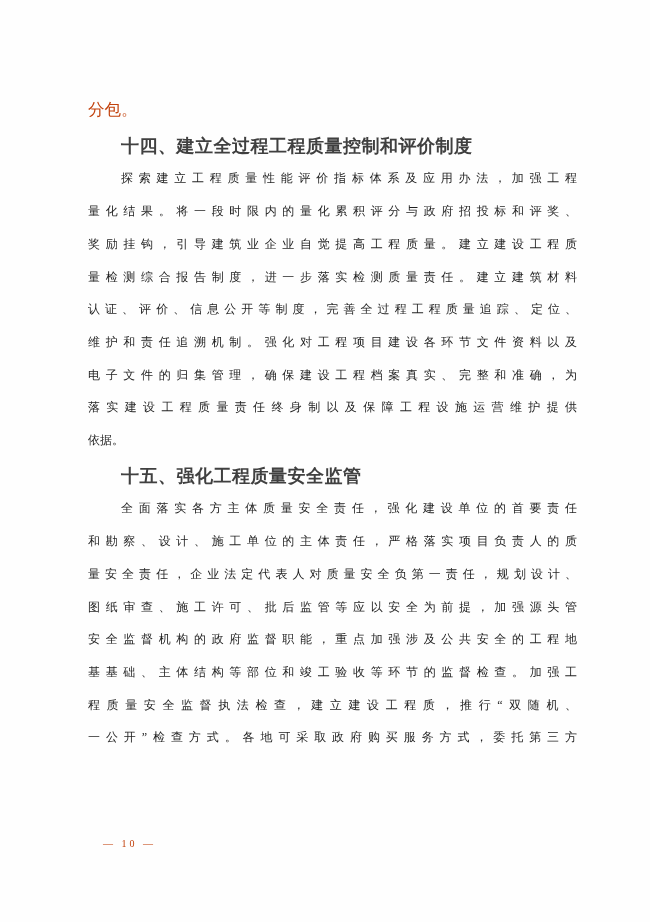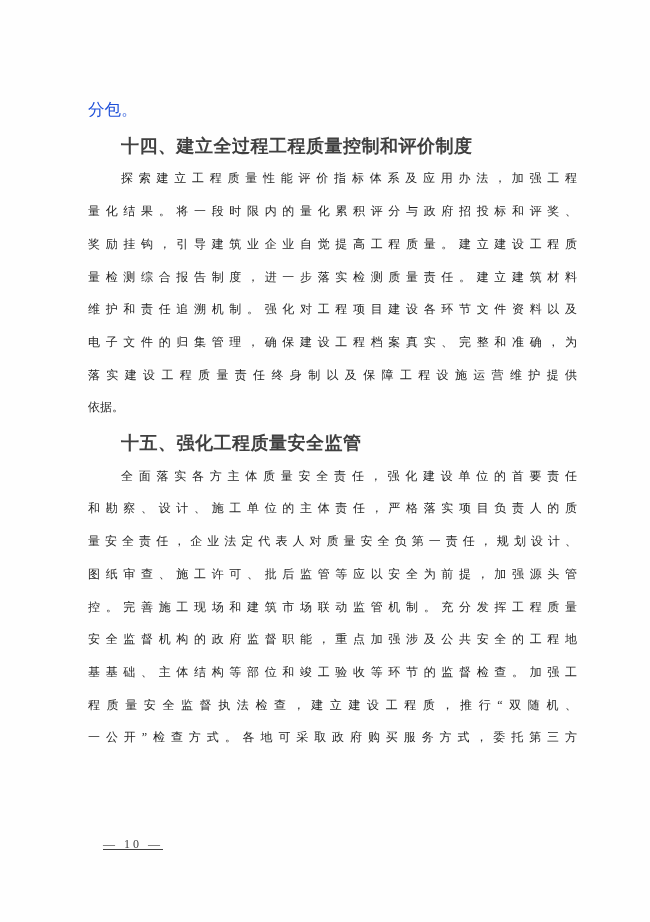--- a/index.html
+++ b/index.html
@@ -37,66 +37,65 @@
   .line.first {
     text-indent: 33px;
   }
   .line.last {
     text-align: left;
     text-align-last: left;
   }
   .lead-line {
     font-size: 16.5px;
     line-height: 32.7px;
-    color: #1d4ed8;
+    color: #c2410c;
     text-align: left;
   }
   .heading {
     font-family: "Liberation Sans", "DejaVu Sans", sans-serif;
     font-weight: 700;
     font-size: 18px;
     line-height: 32.7px;
     text-indent: 33px;
     color: #404040;
     margin-top: 3px;
     letter-spacing: 0.5px;
     white-space: nowrap;
   }
   .pageno {
     position: absolute;
     left: 103px;
     top: 831px;
-    font-size: 12px;
+    font-size: 10px;
     line-height: 26px;
-    color: #404040;
+    color: #c2410c;
     letter-spacing: 3px;
-    text-decoration: underline;
   }
 </style>
 </head>
 <body>
 
 <div class="page">
   <div class="textblock">
     <div class="lead-line">分包。</div>
 
   <div class="heading">十四、建立全过程工程质量控制和评价制度</div>
       <div class="line first">探索建立工程质量性能评价指标体系及应用办法，加强工程</div>
       <div class="line">量化结果。将一段时限内的量化累积评分与政府招投标和评奖、</div>
       <div class="line">奖励挂钩，引导建筑业企业自觉提高工程质量。建立建设工程质</div>
       <div class="line">量检测综合报告制度，进一步落实检测质量责任。建立建筑材料</div>
+      <div class="line">认证、评价、信息公开等制度，完善全过程工程质量追踪、定位、</div>
       <div class="line">维护和责任追溯机制。强化对工程项目建设各环节文件资料以及</div>
       <div class="line">电子文件的归集管理，确保建设工程档案真实、完整和准确，为</div>
       <div class="line">落实建设工程质量责任终身制以及保障工程设施运营维护提供</div>
       <div class="line last">依据。</div>
       <div class="heading">十五、强化工程质量安全监管</div>
       <div class="line first">全面落实各方主体质量安全责任，强化建设单位的首要责任</div>
       <div class="line">和勘察、设计、施工单位的主体责任，严格落实项目负责人的质</div>
       <div class="line">量安全责任，企业法定代表人对质量安全负第一责任，规划设计、</div>
       <div class="line">图纸审查、施工许可、批后监管等应以安全为前提，加强源头管</div>
-      <div class="line">控。完善施工现场和建筑市场联动监管机制。充分发挥工程质量</div>
       <div class="line">安全监督机构的政府监督职能，重点加强涉及公共安全的工程地</div>
       <div class="line">基基础、主体结构等部位和竣工验收等环节的监督检查。加强工</div>
       <div class="line">程质量安全监督执法检查，建立建设工程质，推行“双随机、</div>
       <div class="line">一公开”检查方式。各地可采取政府购买服务方式，委托第三方</div>
     </div>
   <div class="pageno">— 10 —</div>
 </div>
 
 </body></html>

